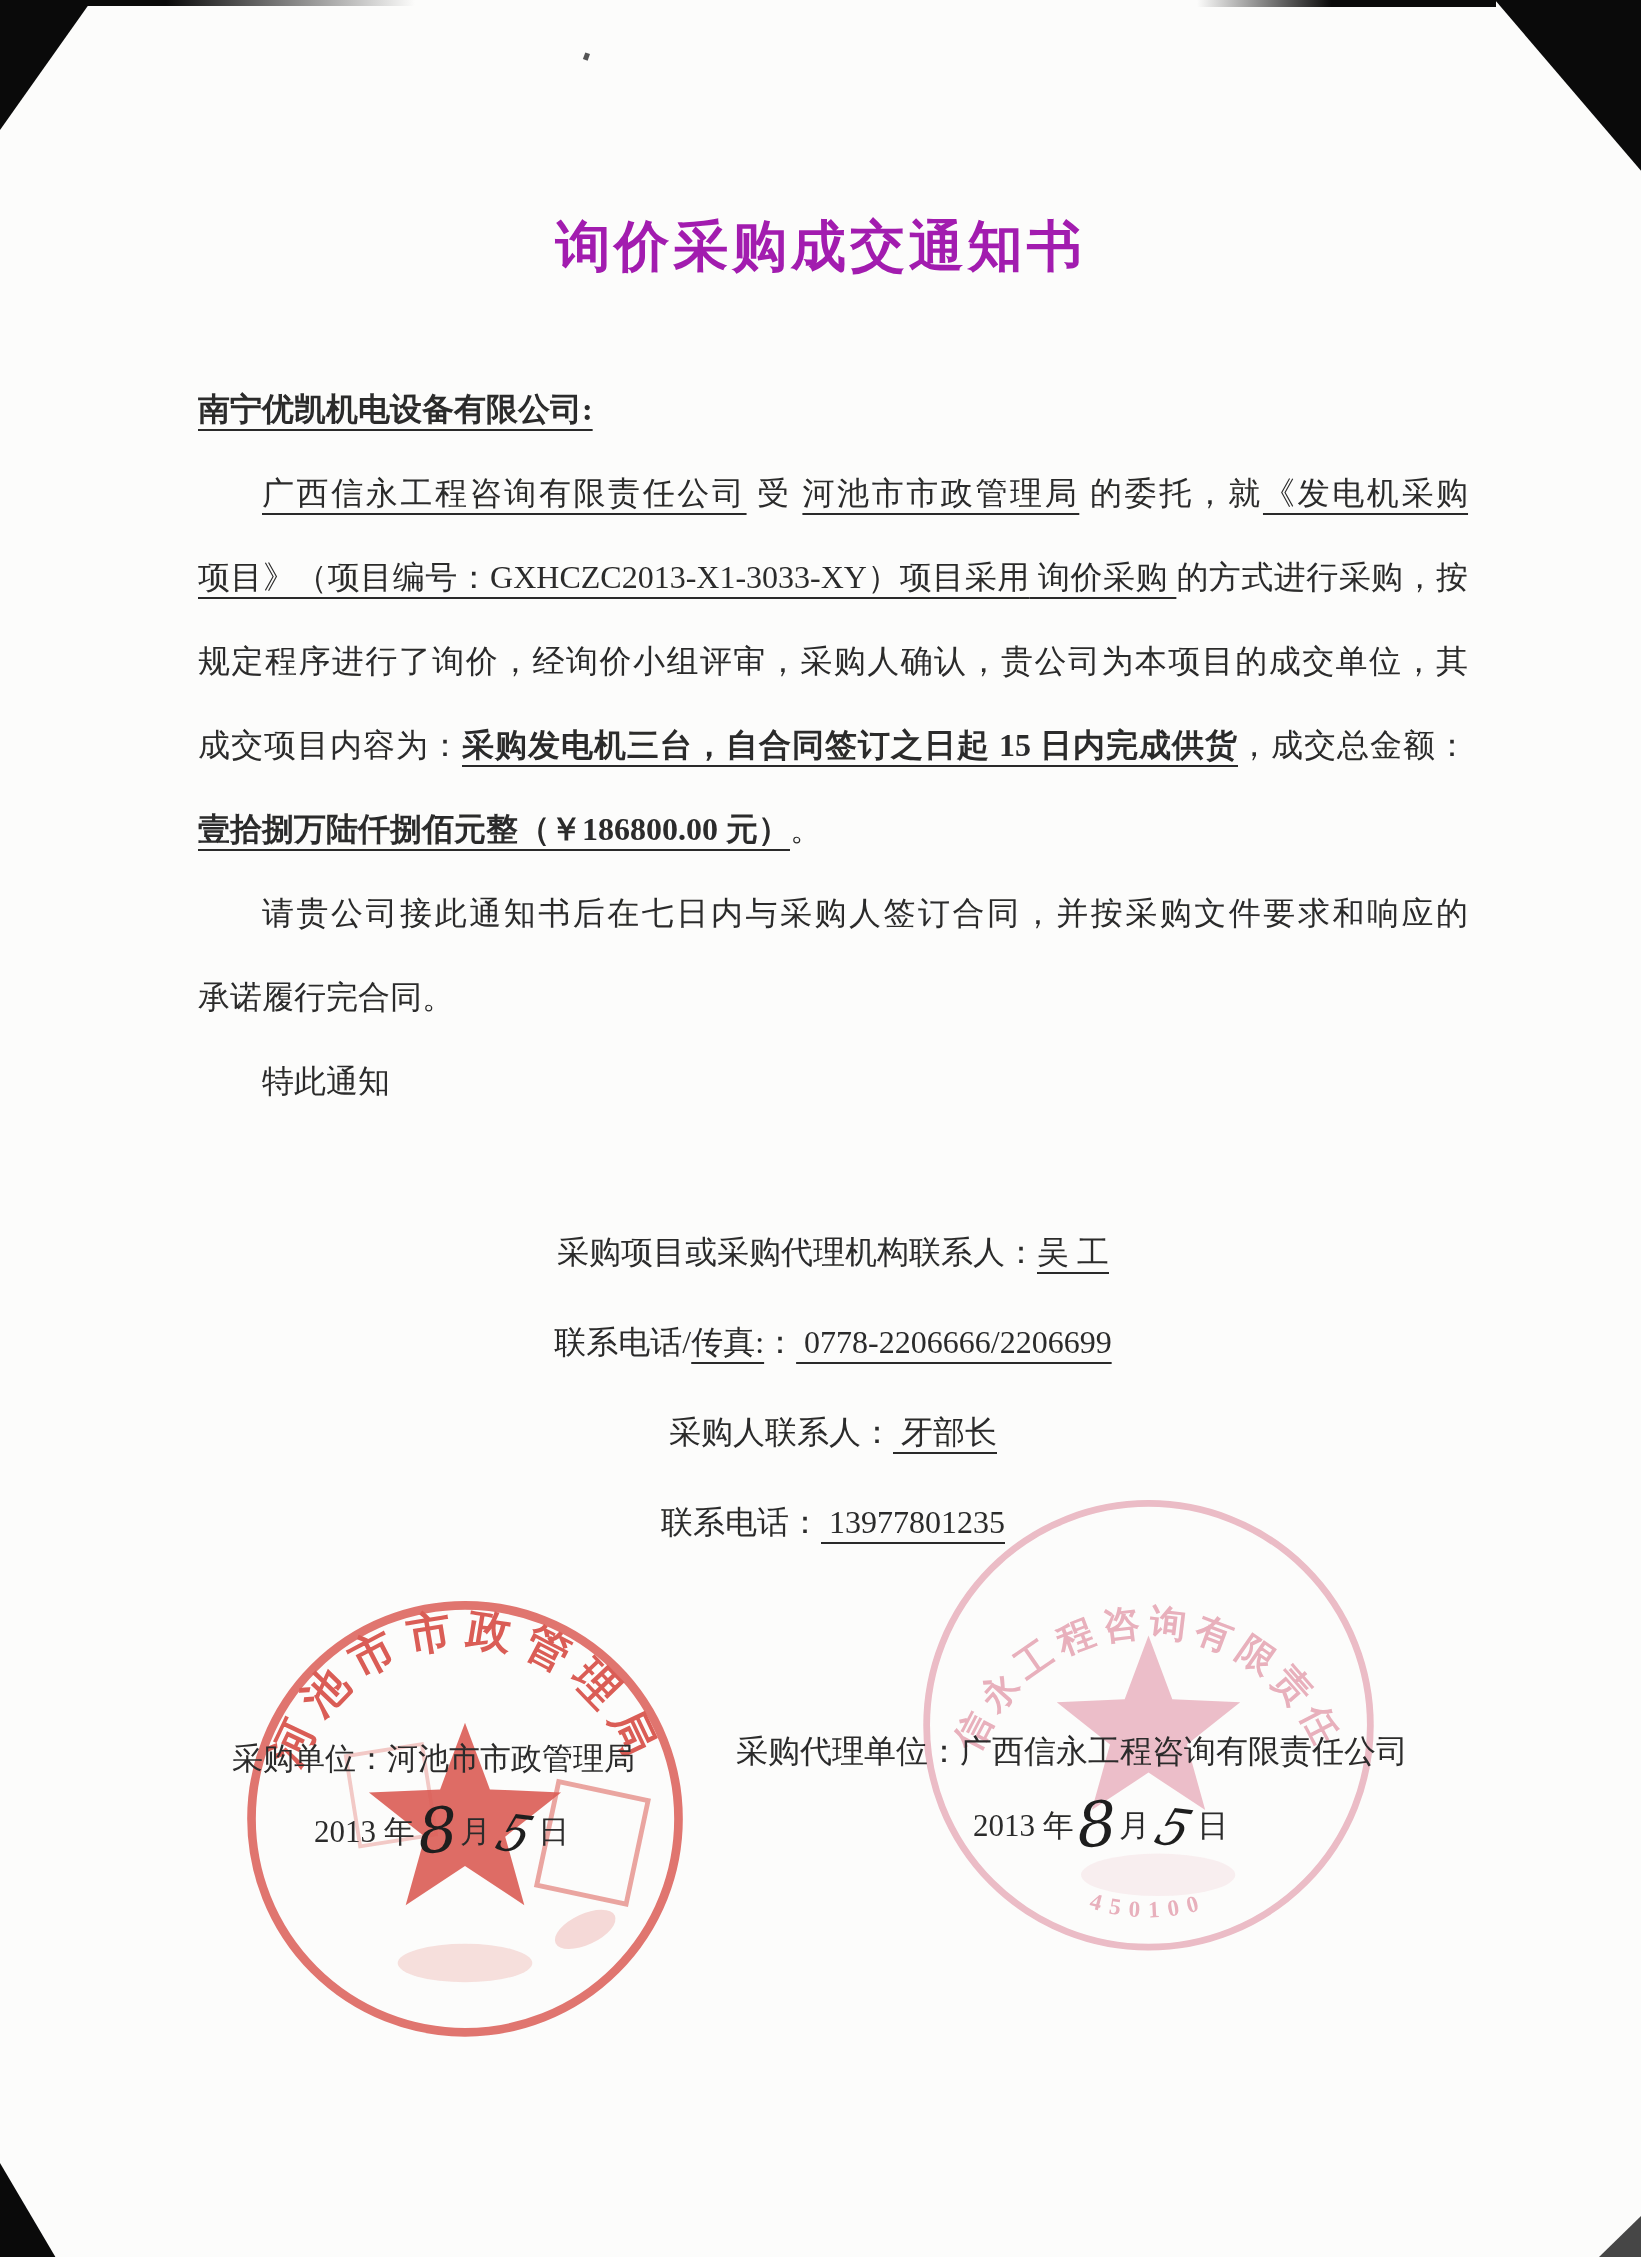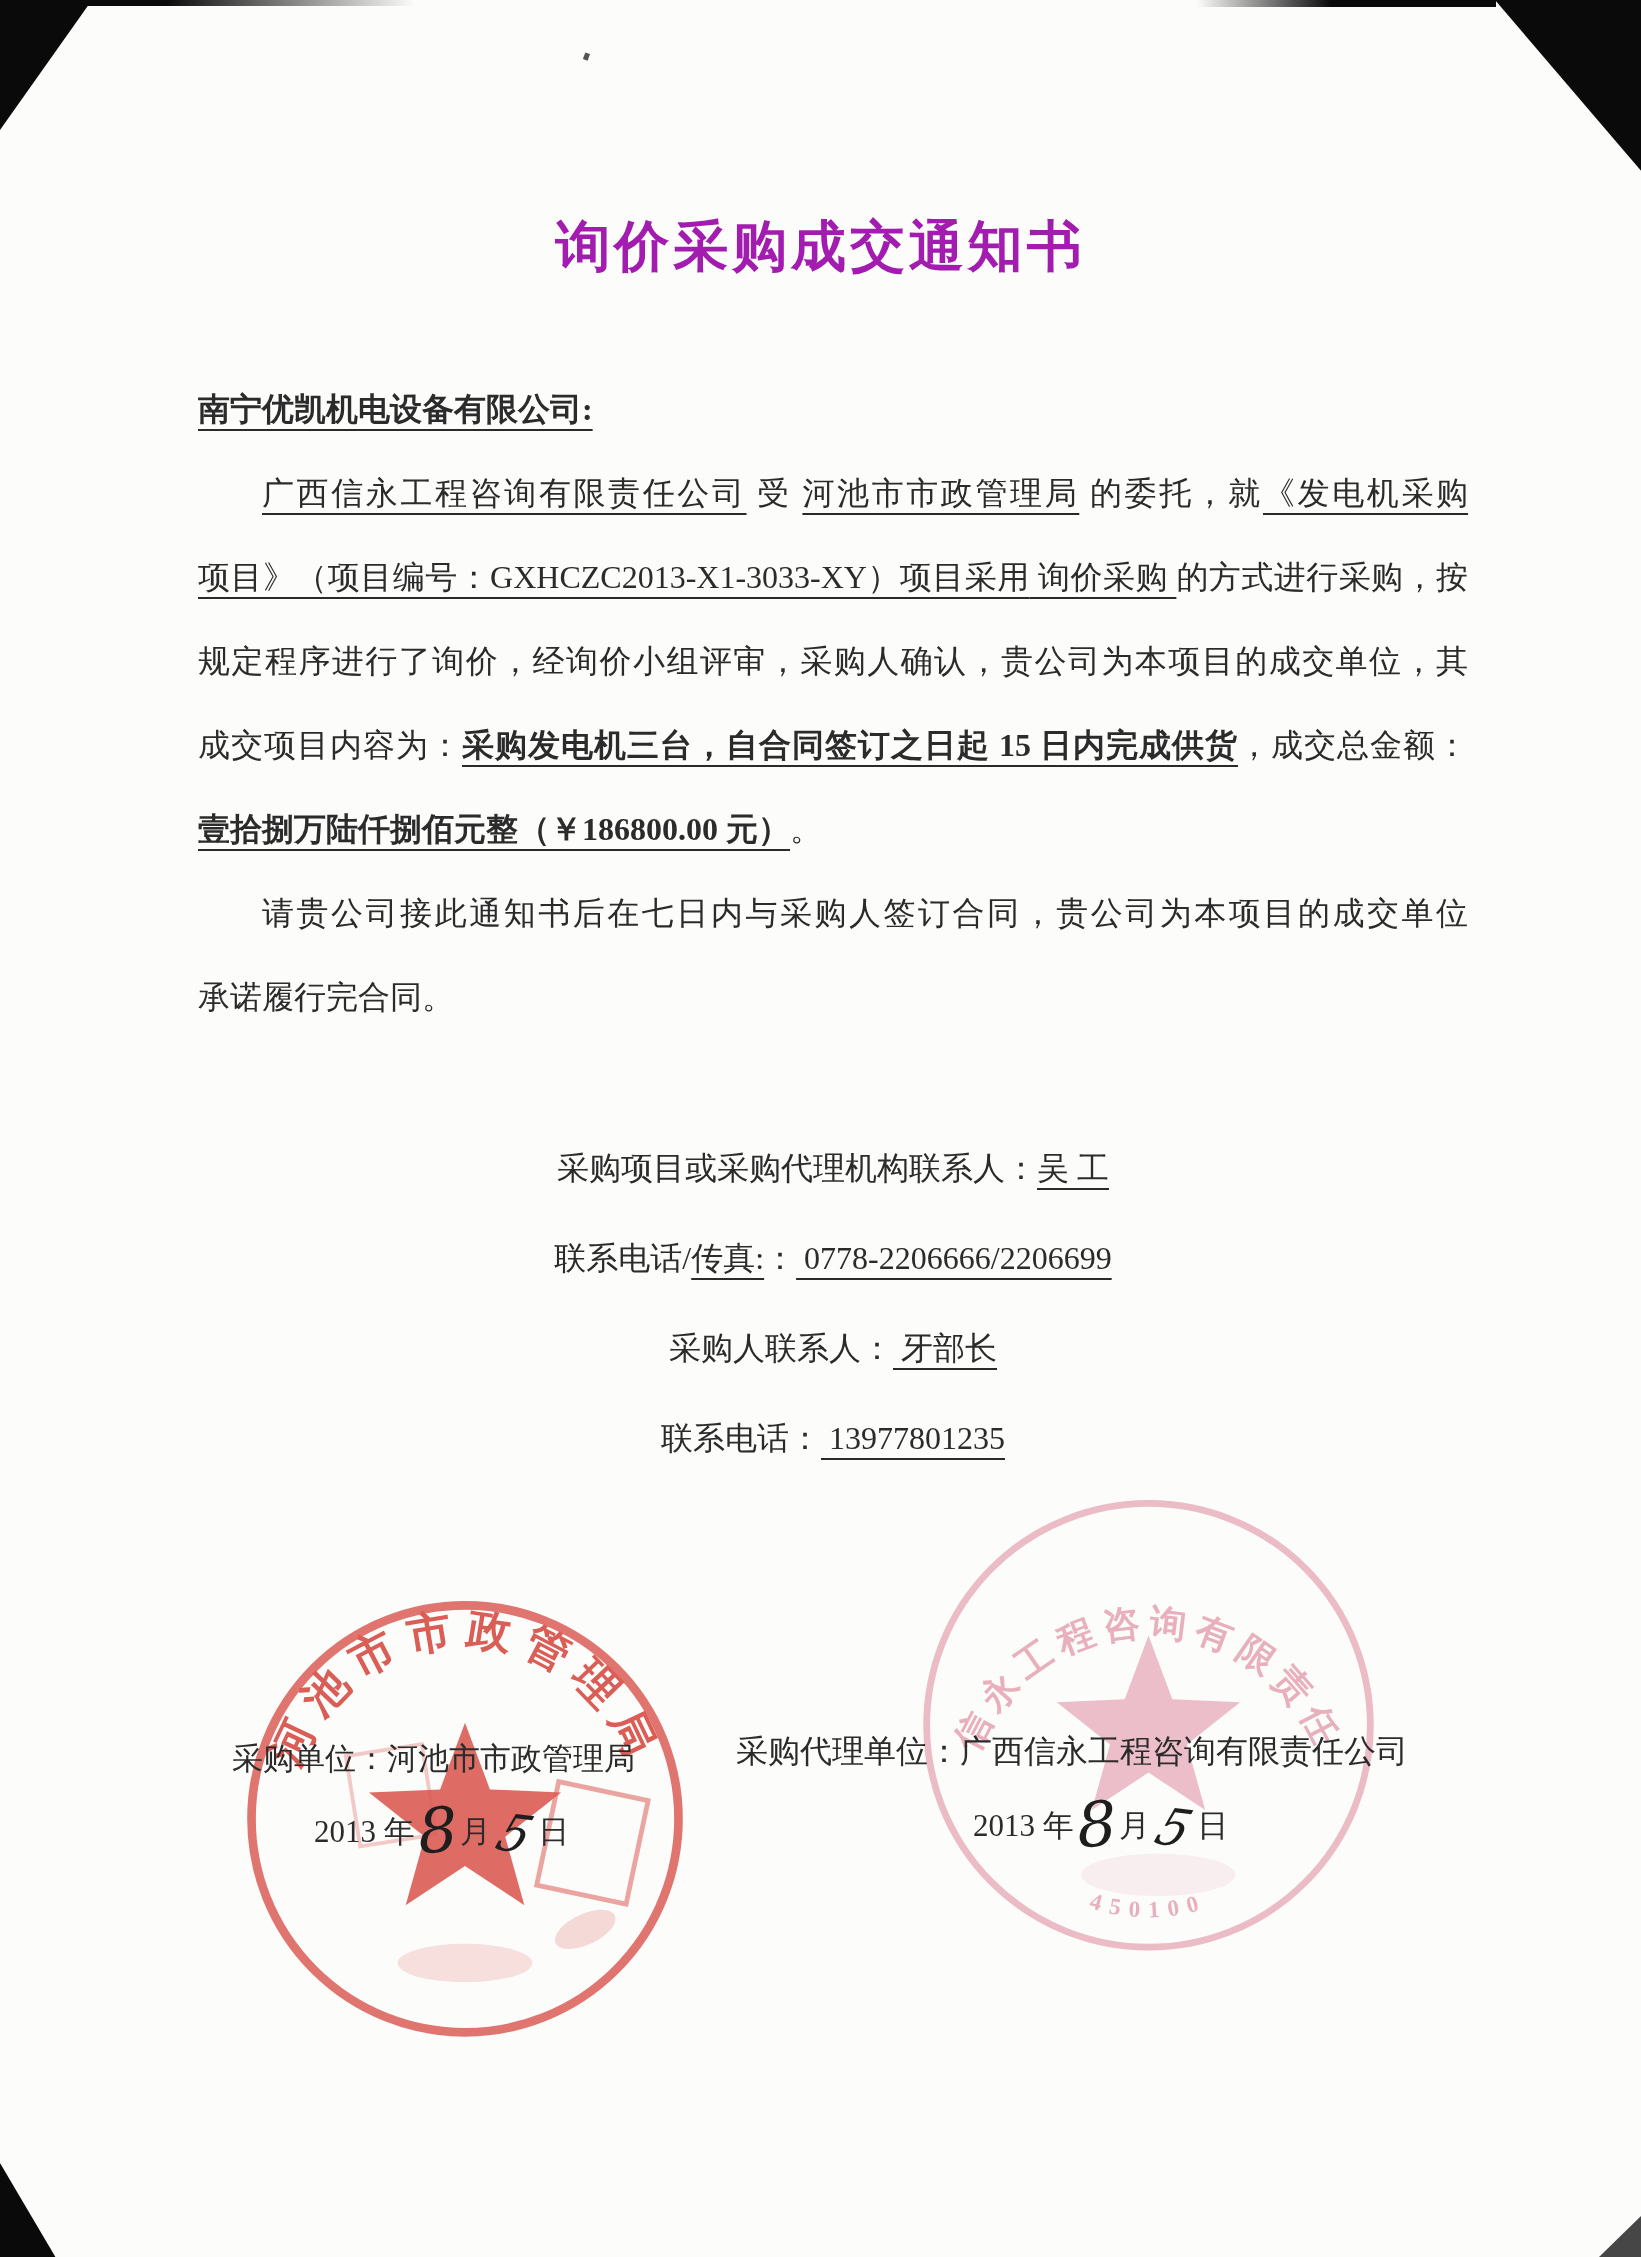--- a/index.html
+++ b/index.html
@@ -61,22 +61,23 @@
 
   <div class="title">询价采购成交通知书</div>
 
   <div class="doc-body">
       <div class="line recipient"><span class="u b">南宁优凯机电设备有限公司:</span></div>
       <div class="line indent fill"><span class="u">广西信永工程咨询有限责任公司</span><span> 受 </span><span class="u">河池市市政管理局</span><span> 的委托，就</span><span class="u">《发电机采购</span></div>
       <div class="line fill"><span class="u">项目》（项目编号：GXHCZC2013-X1-3033-XY）项目采用</span><span class="u"> 询价采购 </span><span>的方式进行采购，按</span></div>
       <div class="line fill"><span>规定程序进行了询价，经询价小组评审，采购人确认，贵公司为本项目的成交单位，其</span></div>
       <div class="line fill"><span>成交项目内容为：</span><span class="u b">采购发电机三台，自合同签订之日起 15 日内完成供货</span><span>，成交总金额：</span></div>
       <div class="line"><span class="u b">壹拾捌万陆仟捌佰元整（￥186800.00 元）</span><span>。</span></div>
-      <div class="line indent fill"><span>请贵公司接此通知书后在七日内与采购人签订合同，贵公司为本项目的成交单位</span></div>
+      <div class="line indent fill"><span>请贵公司接此通知书后在七日内与采购人签订合同，并按采购文件要求和响应的</span></div>
       <div class="line"><span>承诺履行完合同。</span></div>
+      <div class="line indent"><span>特此通知</span></div>
       <div class="line contact gap-1"><span>采购项目或采购代理机构联系人：</span><span class="u">吴 工 </span></div>
       <div class="line contact"><span>联系电话/</span><span class="u">传真:</span><span>：</span><span class="u"> 0778-2206666/2206699 </span></div>
       <div class="line contact"><span>采购人联系人：</span><span class="u"> 牙部长 </span></div>
       <div class="line contact"><span>联系电话：</span><span class="u"> 13977801235  </span></div>
     </div>
 
   <div class="footer-left">
     <div>采购单位：河池市市政管理局</div>
     <div class="date-row">
       <span>2013 年</span>

